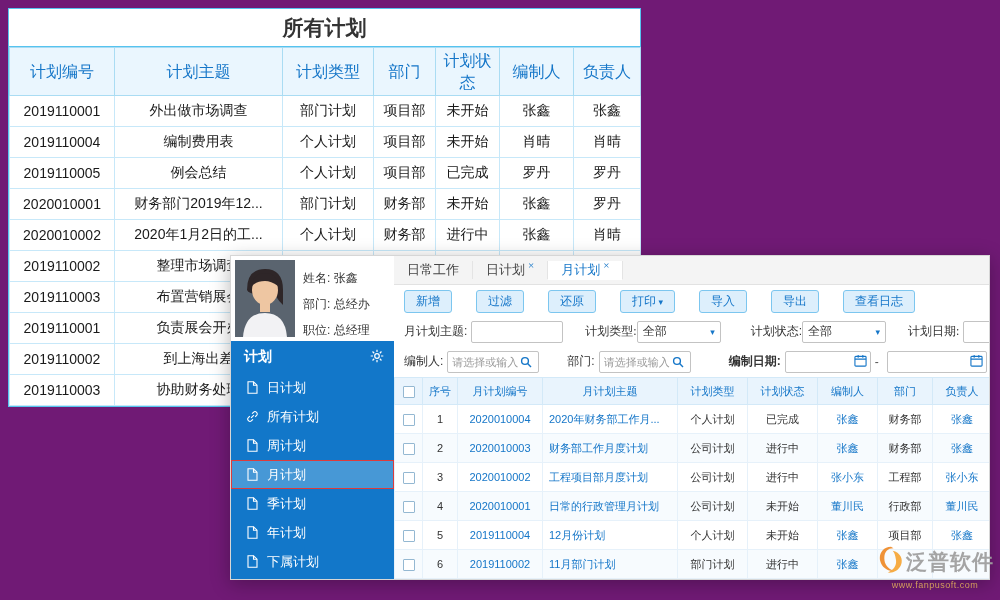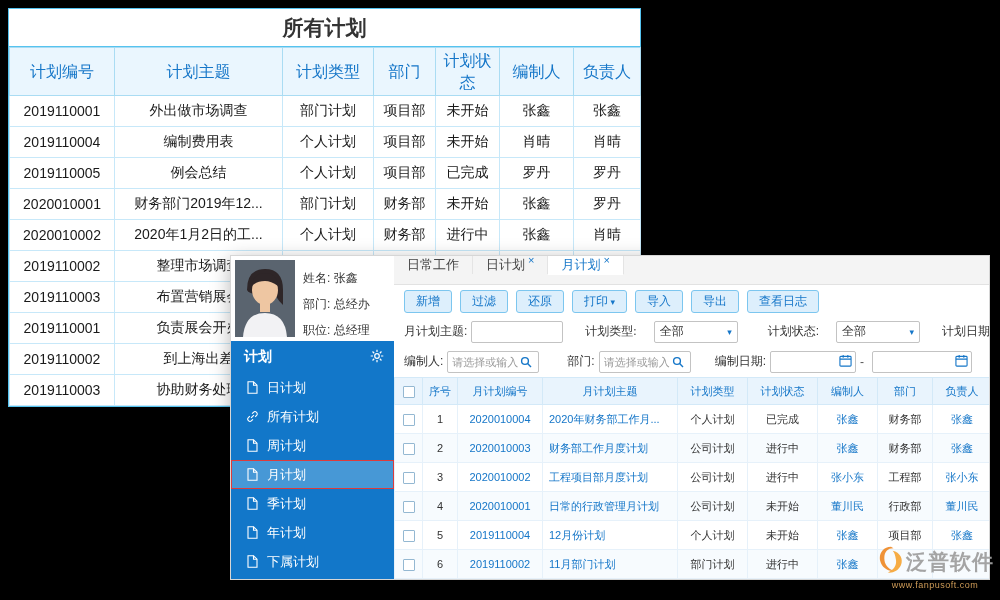--- a/index.html
+++ b/index.html
@@ -1,18 +1,18 @@
 <!DOCTYPE html>
 <html style="--accent-blue: #1576c8; --border-blue: #56c3ef; --sidebar-blue: #1277c9; --sidebar-selected: #4798d6; --selected-red: #dd3b3b; --button-bg: #ddeffc; --button-border: #7cc6ef; --table-header-bg: #e9f4fd; --watermark-orange: #ef8d2d; --brand-gray: #a0a0a0;"><head>
 <meta charset="utf-8">
 <style>
   *{margin:0;padding:0;box-sizing:border-box;}
   html,body{width:1000px;height:600px;overflow:hidden;}
   body{font-family:"Liberation Sans","DejaVu Sans",sans-serif;background:#fff;}
-  .stage{position:relative;width:1000px;height:600px;overflow:hidden;background:#000000;}
+  .stage{position:relative;width:1000px;height:600px;overflow:hidden;background:#701a75;}
 
   
   .bg-window{position:absolute;left:8px;top:8px;width:633px;background:#fff;
     border:1px solid var(--border-blue,#56c3ef);z-index:1;}
   .bg-title{height:38px;line-height:38px;text-align:center;font-size:21px;font-weight:bold;
     color:#333;border-bottom:1px solid var(--border-blue,#56c3ef);}
   table.bg-table{width:100%;border-collapse:collapse;table-layout:fixed;}
   .bg-table th{background:#eaf6fe;color:var(--accent-blue,#1576c8);font-size:16px;font-weight:normal;
     height:48px;border:1px solid #aadcf3;padding:2px 4px;line-height:1.35;}
   .bg-table td{height:31px;text-align:center;font-size:14px;color:#1a1a1a;
@@ -31,37 +31,37 @@
   .menu{display:flex;flex-direction:column;}
   .menu-item{flex:0 0 29px;height:29px;display:flex;align-items:center;gap:8px;padding-left:15px;
     color:#fff;font-size:13px;cursor:pointer;}
   .menu-item.selected{background:var(--sidebar-selected,#4798d6);
     outline:1px solid var(--selected-red,#dd3b3b);outline-offset:-1px;}
   .mi-icon{width:13px;height:13px;display:inline-flex;align-items:center;justify-content:center;}
 
   
   .content{flex:1;min-width:0;display:flex;flex-direction:column;background:#fff;}
   .tabbar{flex:0 0 29px;height:29px;background:#f4f4f4;border-bottom:1px solid #e2e2e2;
-    display:flex;align-items:flex-start;font-size:13px;}
+    display:flex;align-items:center;font-size:13px;font-family:Liberation Serif, serif;}
   .tab{display:flex;align-items:center;padding:0 13px;color:#454545;border-right:1px solid #e4e4e4;cursor:pointer;}
   .tab .close{color:var(--accent-blue,#1576c8);font-size:11px;margin-left:3px;transform:translateY(-5px);}
   .tab.active{background:#fff;color:var(--accent-blue,#1576c8);border-bottom:1px solid #fff;margin-bottom:-1px;}
-  .toolbar{flex:0 0 32px;height:32px;display:flex;align-items:center;gap:8px;padding:0 10px;}
+  .toolbar{flex:0 0 32px;height:32px;display:flex;align-items:center;gap:24px;padding:0 10px;}
   .tbtn{background:var(--button-bg,#ddeffc);border:1px solid var(--button-border,#7cc6ef);
     color:var(--accent-blue,#1576c8);font-size:12px;height:23px;padding:0 11px;border-radius:3px;
     cursor:pointer;font-family:inherit;white-space:nowrap;}
   .caret{font-size:9px;}
   .frow{flex:0 0 29px;height:29px;display:flex;align-items:center;padding-left:10px;font-size:12px;
     color:#333;white-space:nowrap;overflow:hidden;}
   .frow2{flex:0 0 31px;height:31px;}
   .flabel{flex:0 0 auto;text-align:center;}
-  .gap22{margin-left:22px;font-family:Liberation Serif, serif;}.gap24{margin-left:24px;}.gap28{margin-left:28px;}.gap30{margin-left:30px;}
+  .gap22{margin-left:22px;font-family:Liberation Serif, serif;}.gap24{margin-left:38px;font-weight:bold;}.gap28{margin-left:28px;}.gap30{margin-left:30px;}
   .finput{width:92px;height:22px;border:1px solid #c3c3c3;border-radius:2px;margin-left:4px;
     font-size:12px;padding:0 4px;font-family:inherit;flex:0 0 auto;}
-  .fselect{width:84px;height:22px;border:1px solid #c3c3c3;border-radius:2px;margin-left:17px;background:#fff;
+  .fselect{width:84px;height:22px;border:1px solid #c3c3c3;border-radius:2px;margin-left:0;background:#fff;
     display:inline-flex;align-items:center;justify-content:space-between;padding:0 5px;cursor:pointer;flex:0 0 auto;}
   .sel-caret{color:var(--accent-blue,#1576c8);font-size:9px;}
   .searchbox{width:92px;height:22px;border:1px solid #c3c3c3;border-radius:2px;margin-left:4px;background:#fff;
     display:inline-flex;align-items:center;flex:0 0 auto;}
   .searchbox input{border:none;outline:none;width:calc(100% - 18px);font-size:11px;padding-left:4px;
     font-family:inherit;color:#333;}
   .searchbox input::placeholder{color:#9a9a9a;}
   .sicon{display:inline-flex;width:14px;}
   .datebox{width:86px;height:22px;border:1px solid #c3c3c3;border-radius:2px;margin-left:4px;background:#fff;
     display:inline-flex;align-items:center;justify-content:flex-end;padding-right:3px;flex:0 0 auto;}

